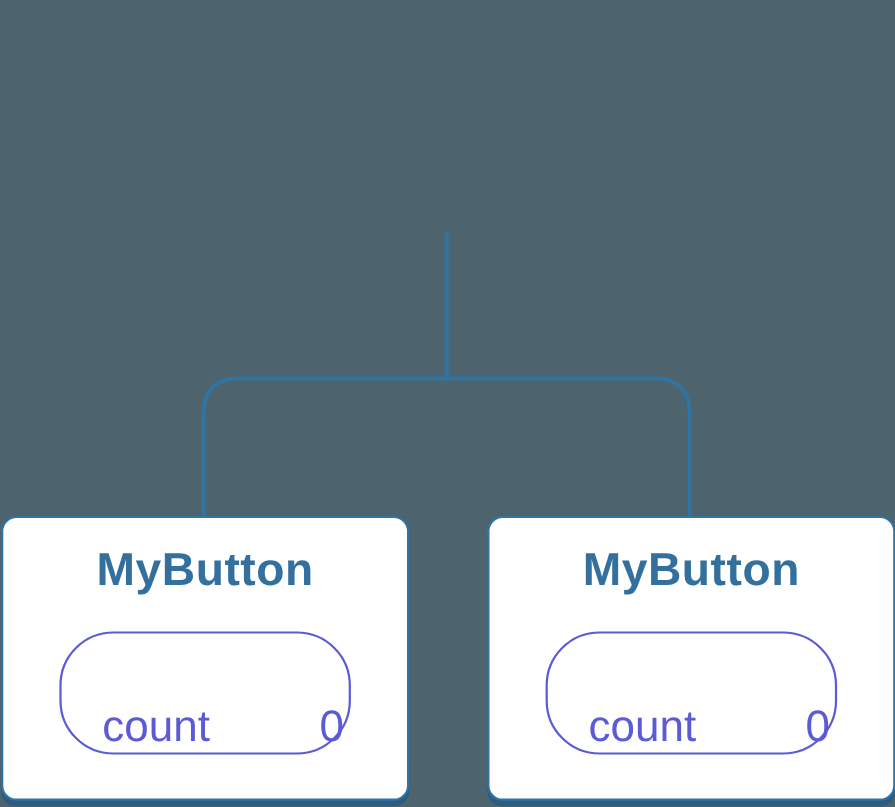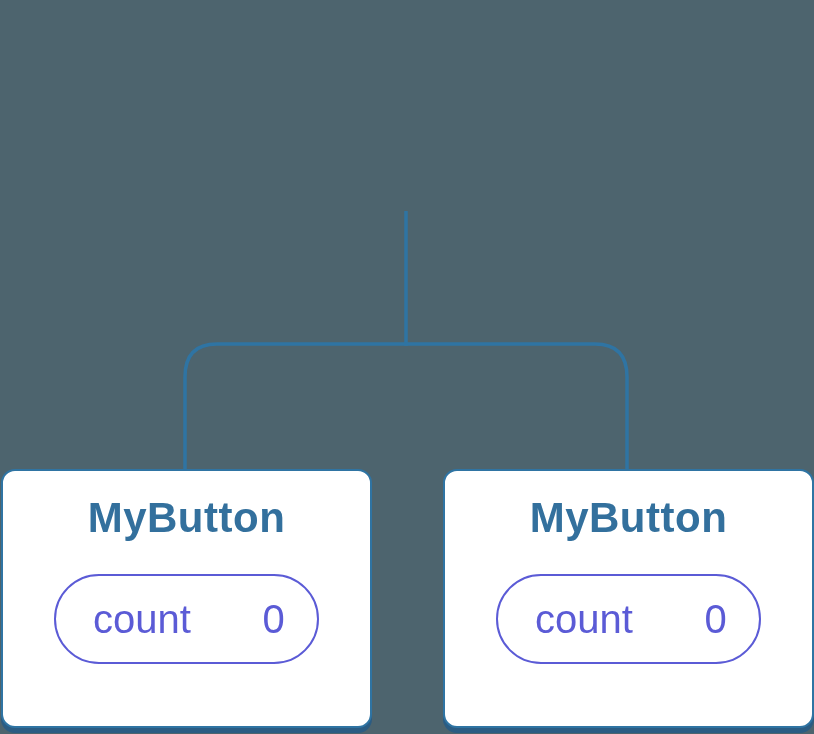--- a/index.html
+++ b/index.html
@@ -62,28 +62,29 @@
     white-space: nowrap;
   }
   .node-root .node-label {
     font-size: 44px;
     line-height: 52px;
   }
   .state-pill {
     box-sizing: border-box;
     margin-top: 31px;
     width: 265px;
-    height: 90px;
+    height: 112px;
     border: 2px solid var(--state-color, #5b5bd6);
     border-radius: 49px;
     display: flex;
-    align-items: center;
+    align-items: flex-end;
     color: var(--state-color, #5b5bd6);
     font-size: 40px;
     background: var(--node-fill, #ffffff);
+    gap: 28px;
   }
   .state-key {
     width: 172px;
     display: flex;
     align-items: center;
     justify-content: center;
   }
   .state-divider {
     width: 2px;
     background: var(--state-color, #5b5bd6);

